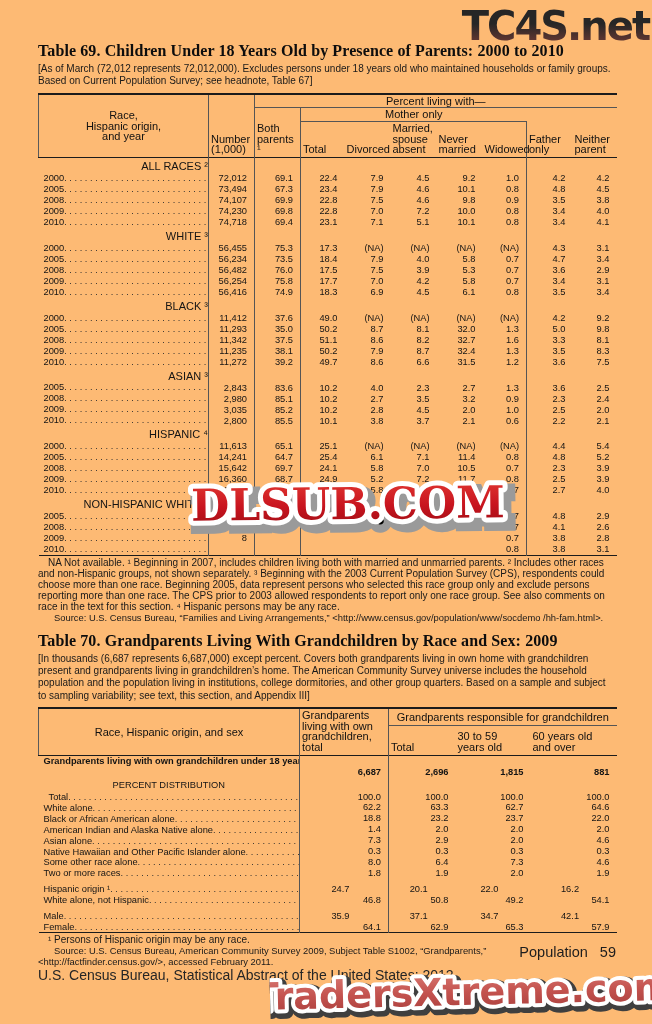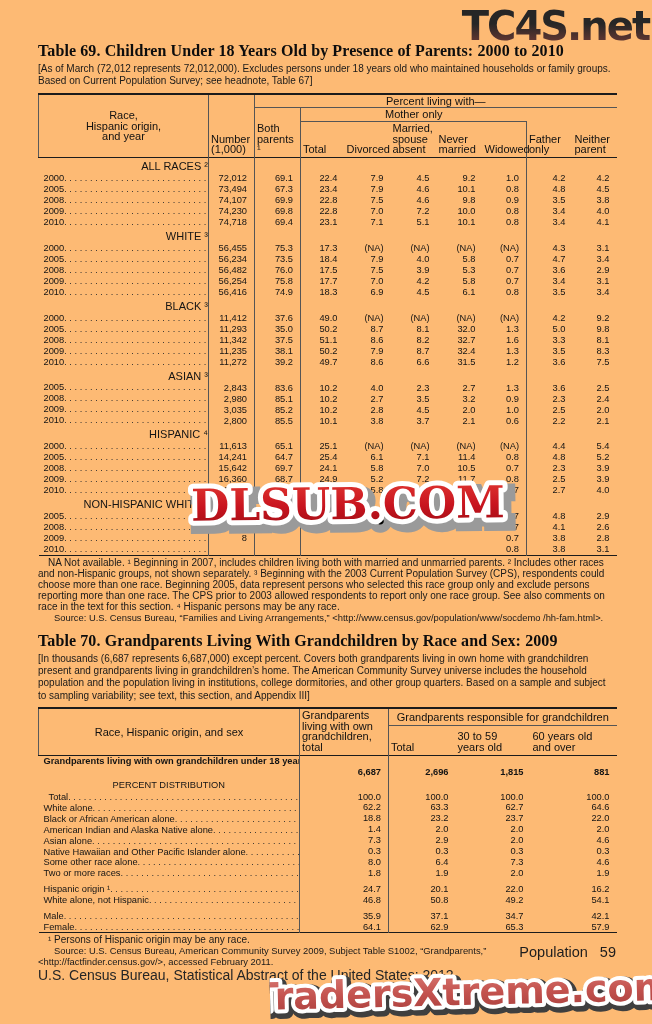--- a/index.html
+++ b/index.html
@@ -30,21 +30,21 @@
   tr.sec td{padding-top:3px;padding-bottom:1px;}
   td.sec-label{text-align:right;font-size:11px;}
   .lblwrap{display:flex;overflow:hidden;height:11px;padding-left:5px;}
   .t70 .lblwrap{height:10.5px;}
   .txt{white-space:nowrap;}
   .dots{flex:1;overflow:hidden;white-space:nowrap;color:#2e2e2e;}
   .dots::after{content:" . . . . . . . . . . . . . . . . . . . . . . . . . . . . . . . . . . . . . . . . . . . . . . . . . . . . . . . . . . . .";}
   tr.bold td{font-weight:bold;}
   .t70 tr.bold .lblwrap{display:block;height:22px;overflow:hidden;padding-left:14px;text-indent:-9px;}
   tr.subhead td{text-align:center;padding:2px 0 1px 0;}
-  .t70 tr.gap td{padding-top:5px;}
+  .t70 tr.gap td{padding-top:5px;text-align:center;}
   .t70 tr.indent .lblwrap{padding-left:10px;}
   .t69 tbody td{height:10.9px;}
 
   .footnote{font-size:10px;line-height:10.9px;margin:2px 0 0 0;text-indent:10px;color:#191919;}
   .srcnote{font-size:9.4px;line-height:10.9px;margin:0;text-indent:16px;color:#191919;}
   .t70-title{margin-top:8px;}
 
   .pop-label{position:absolute;top:944px;left:38px;width:578px;text-align:right;font-size:14.5px;color:#1d1d1d;}
   .pop-label .num{margin-left:12px;}
   .footer-line{position:absolute;top:967px;left:38px;font-size:14px;color:#252525;}

